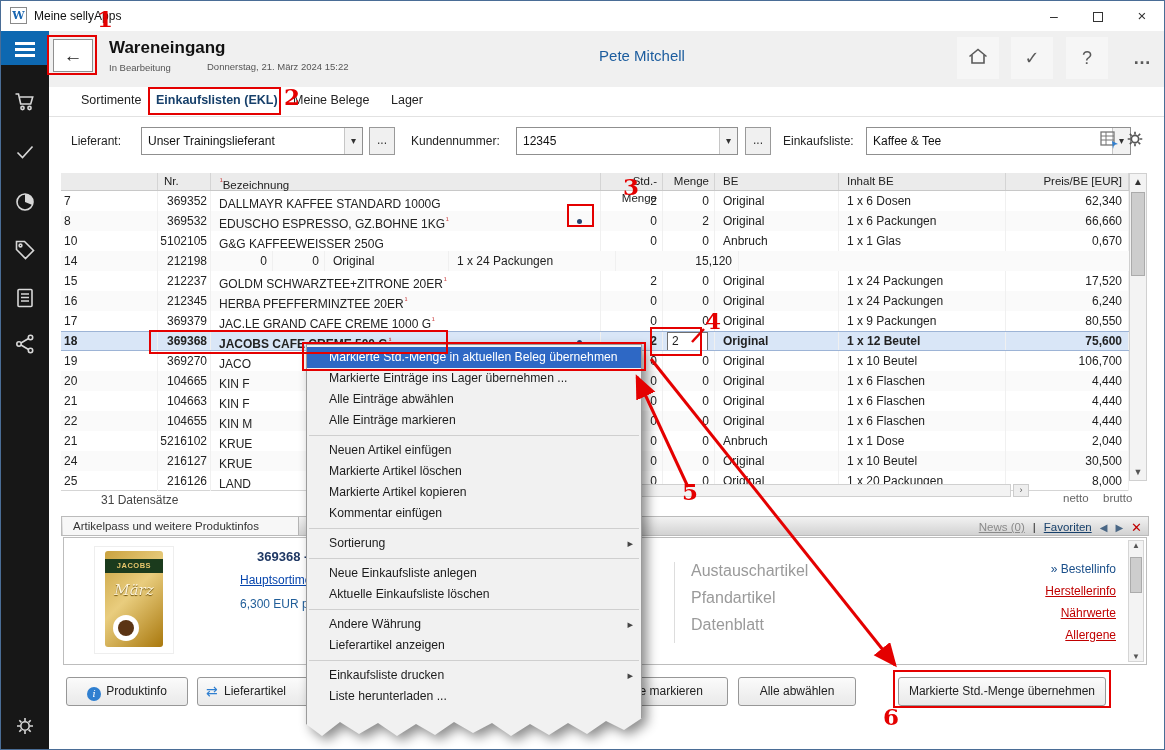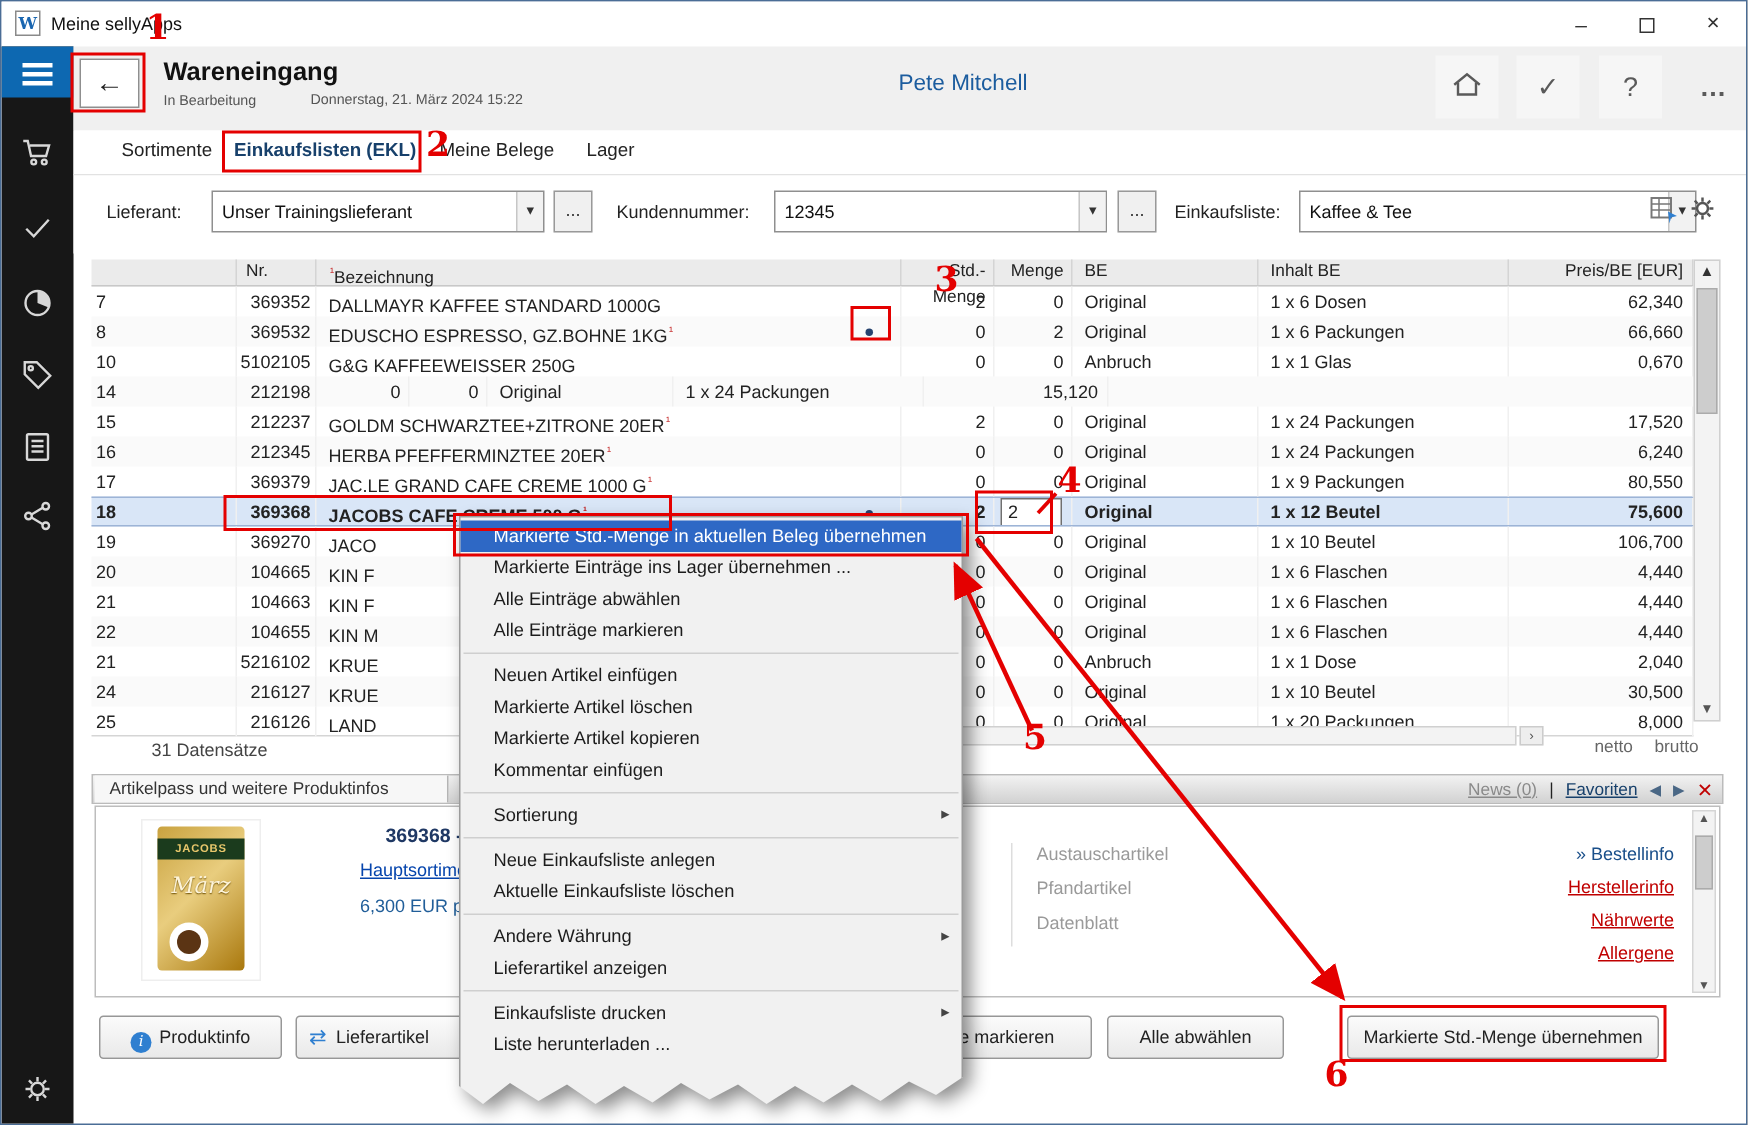--- a/index.html
+++ b/index.html
@@ -102,21 +102,21 @@
   .pack{position:absolute;left:10px;top:4px;width:58px;height:96px;background:linear-gradient(135deg,#c9a23f,#e9cd7e 45%,#a9780d);border-radius:3px;}
   .pack-band{position:absolute;left:0;top:8px;width:100%;height:14px;background:#1b3b1d;color:#e7c66b;
     font-size:7.5px;font-weight:bold;text-align:center;line-height:14px;letter-spacing:.5px;}
   .pack-script{position:absolute;left:0;top:30px;width:100%;text-align:center;font-family:"DejaVu Serif",serif;
     font-style:italic;font-size:15px;color:#fdf4da;text-shadow:0 1px 1px #6b4d00;}
   .pack-cup{position:absolute;left:8px;bottom:6px;width:26px;height:26px;background:#fff;border-radius:50%;}
   .pack-coffee{position:absolute;left:5px;top:5px;width:16px;height:16px;background:#5b3414;border-radius:50%;}
   .pp-title{position:absolute;left:193px;top:11px;font-size:13px;font-weight:bold;color:#1f3864;white-space:nowrap;}
   .pp-link1{position:absolute;left:176px;top:35px;font-size:12px;color:#0645ad;text-decoration:underline;white-space:nowrap;}
   .pp-price{position:absolute;left:176px;top:59px;font-size:12px;color:#215e99;white-space:nowrap;}
-  .pp-mid{position:absolute;left:610px;top:24px;width:160px;border-left:1px solid #ddd;padding-left:16px;color:#9a9a9a;font-size:12px;}
+  .pp-mid{position:absolute;left:610px;top:24px;width:160px;border-left:1px solid #ddd;padding-left:16px;color:#9a9a9a;font-size:16px;}
   .pp-mid div{margin-bottom:9px;}
   .pp-links{position:absolute;right:30px;top:24px;text-align:right;font-size:12px;}
   .pp-links div{margin-bottom:8px;}
   .lnk-blue{color:#1a4f8a;}
   .lnk-red{color:#c00000;text-decoration:underline;}
   .pvscroll{position:absolute;right:2px;top:2px;width:16px;height:122px;background:#f3f3f3;border:1px solid #d5d5d5;}
   .pvs-thumb{position:absolute;left:1px;top:16px;width:12px;height:36px;background:#cdcdcd;border:1px solid #ababab;}
   .pvs-up{position:absolute;top:0;width:100%;text-align:center;font-size:8px;color:#555;}
   .pvs-dn{position:absolute;bottom:0;width:100%;text-align:center;font-size:8px;color:#555;}
   

